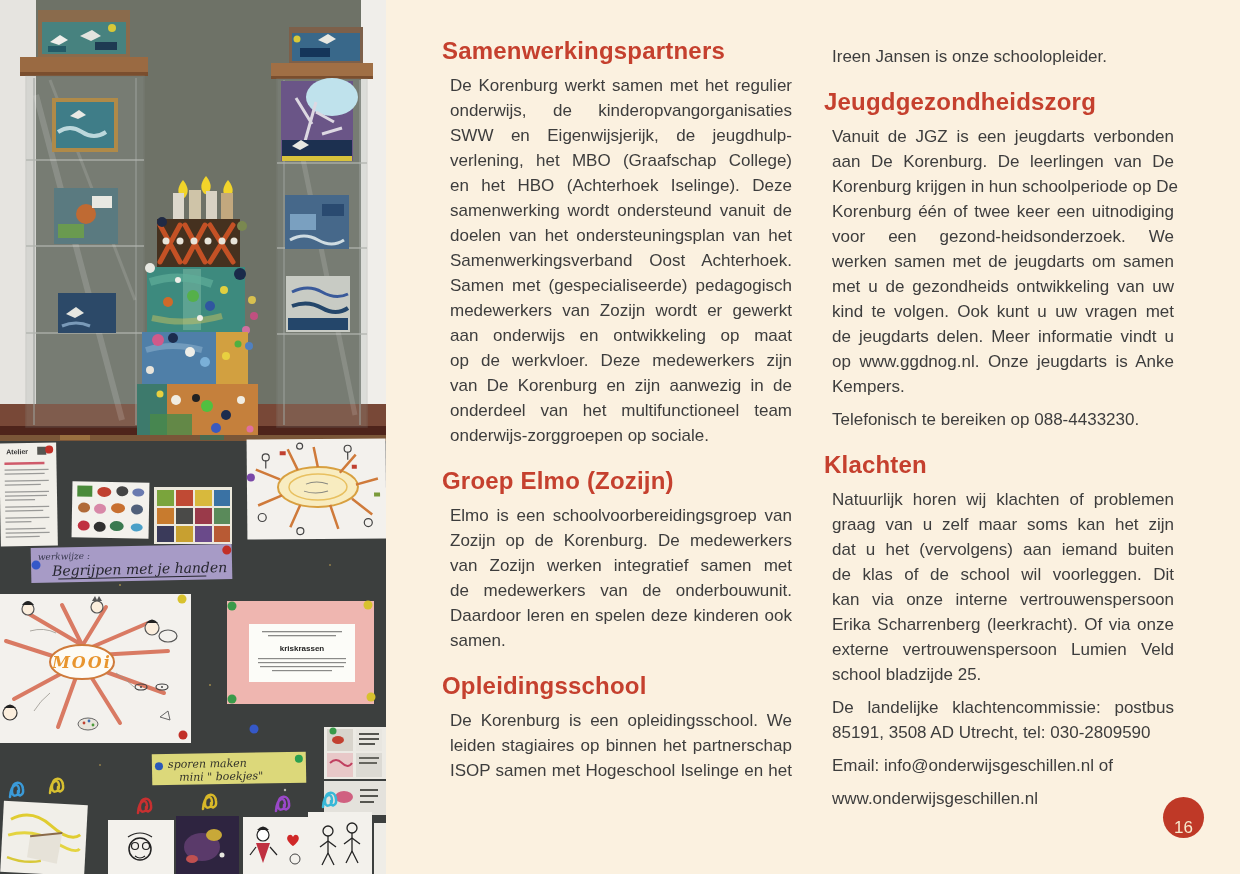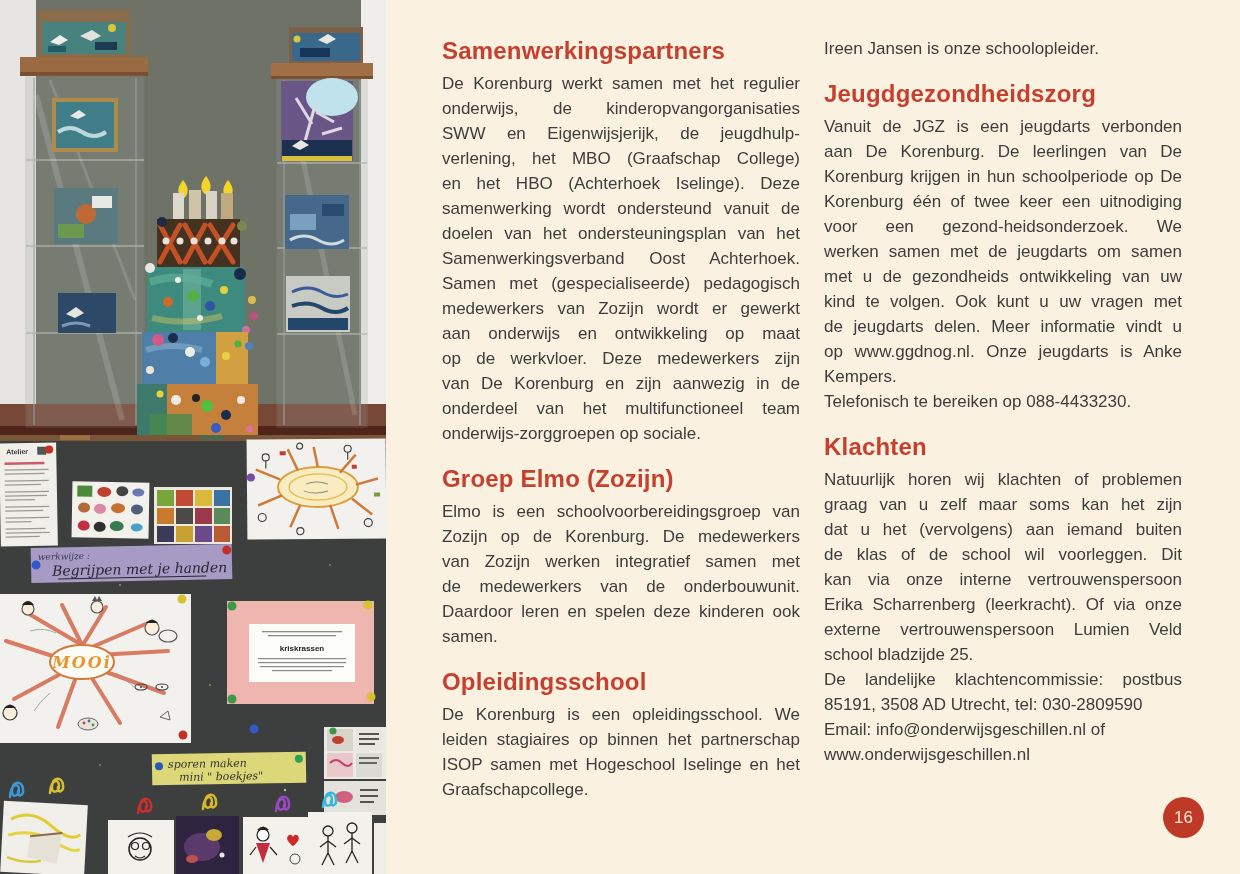--- a/index.html
+++ b/index.html
@@ -11,26 +11,26 @@
   .photos{position:absolute;left:0;top:0;width:386px;height:874px}
   .photos svg{display:block}
   .col{position:absolute;width:358px;color:#3d3d3d;font-size:17px;line-height:25px}
   .col1{left:442px;top:36px}
   .col2{left:824px;top:36px}
   .h{
     font-size:24px;line-height:29px;font-weight:700;color:#c5402e;
     margin:18px 0 6px 0;letter-spacing:.2px;
   }
   .col .h:first-child{margin-top:0}
-  .para{margin:0;text-align:justify}
+  .para{margin:8px;text-align:justify}
   .tline{text-align:justify;text-align-last:justify;white-space:nowrap}
   .tline.tlast{text-align-last:left}
   .page-badge{
     position:absolute;left:1163px;top:797px;width:41px;height:41px;border-radius:50%;
-    background:#bf3927;color:#f7e9cd;display:flex;align-items:center;justify-content:center;
+    background:#bf3927;color:#f7e9cd;display:flex;align-items:flex-end;justify-content:center;
     font-size:17px;
   }
   .hw{font-family:"DejaVu Serif",serif;font-style:italic}
 </style>
 </head>
 <body>
 
 <div class="photos">
 
   <svg width="386" height="435" viewBox="0 0 386 435">
@@ -435,21 +435,20 @@
       <div class="tline">van Zozijn werken integratief samen met</div>
       <div class="tline">de medewerkers van de onderbouwunit.</div>
       <div class="tline">Daardoor leren en spelen deze kinderen ook</div>
       <div class="tline tlast">samen.</div>
     </div>
   <h2 class="h">Opleidingsschool</h2>
   <div class="para">
       <div class="tline">De Korenburg is een opleidingsschool. We</div>
       <div class="tline">leiden stagiaires op binnen het partnerschap</div>
       <div class="tline">ISOP samen met Hogeschool Iselinge en het</div>
-      <div class="tline tlast">Graafschapcollege.</div>
     </div>
 </div>
 
 <div class="col col2">
   <div class="para">Ireen Jansen is onze schoolopleider.</div>
   <h2 class="h">Jeugdgezondheidszorg</h2>
   <div class="para">
       <div class="tline">Vanuit de JGZ is een jeugdarts verbonden</div>
       <div class="tline">aan De Korenburg. De leerlingen van De</div>
       <div class="tline">Korenburg krijgen in hun schoolperiode op De</div>

